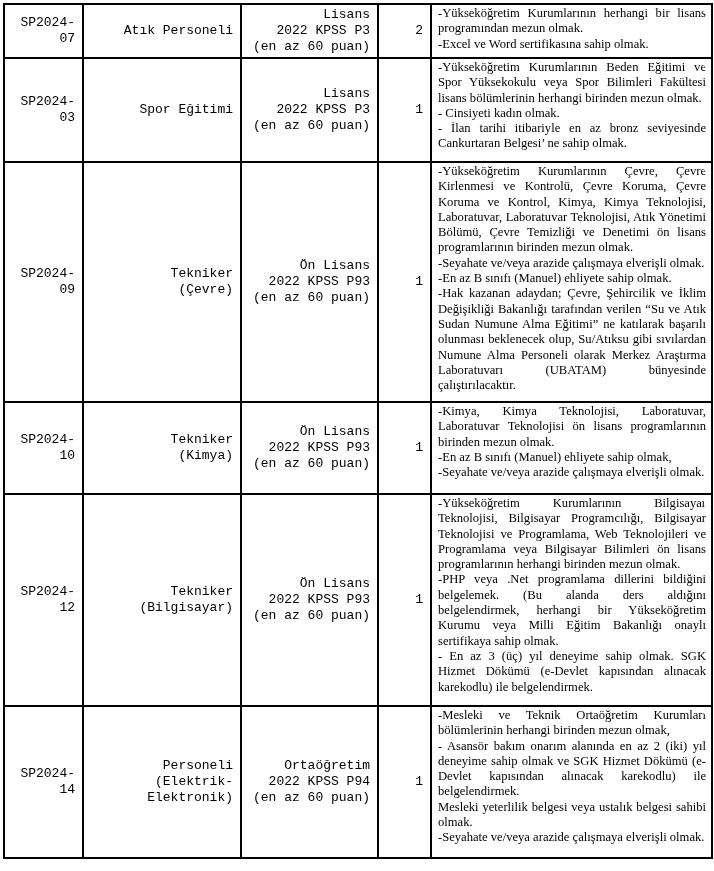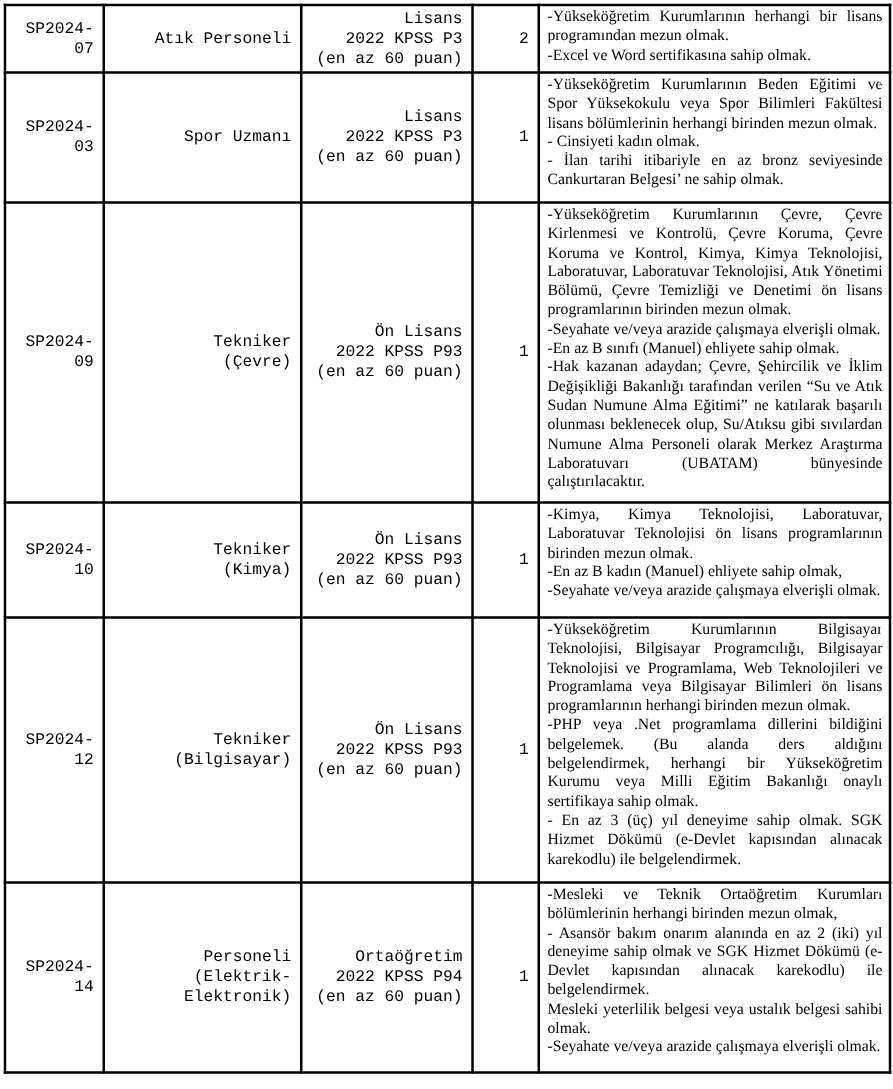--- a/index.html
+++ b/index.html
@@ -78,21 +78,21 @@
         <td class="c-center">Atık Personeli</td>
         <td class="c-center">Lisans
 2022 KPSS P3
 (en az 60 puan)</td>
         <td class="c-center">2</td>
         <td class="c-req">-Yükseköğretim Kurumlarının herhangi bir lisans programından mezun olmak.
 -Excel ve Word sertifikasına sahip olmak.</td>
       </tr>
       <tr class="r2">
         <td class="c-center">SP2024-03</td>
-        <td class="c-center">Spor Uzmanı</td>
+        <td class="c-center">Spor Eğitimi</td>
         <td class="c-center">Lisans
 2022 KPSS P3
 (en az 60 puan)</td>
         <td class="c-center">1</td>
         <td class="c-req">-Yükseköğretim Kurumlarının Beden Eğitimi ve Spor Yüksekokulu veya Spor Bilimleri Fakültesi lisans bölümlerinin herhangi birinden mezun olmak.
 - Cinsiyeti kadın olmak.
 - İlan tarihi itibariyle en az bronz seviyesinde Cankurtaran Belgesi’ ne sahip olmak.</td>
       </tr>
       <tr class="r3">
         <td class="c-center">SP2024-09</td>
@@ -109,21 +109,21 @@
       </tr>
       <tr class="r4">
         <td class="c-center">SP2024-10</td>
         <td class="c-center">Tekniker
 (Kimya)</td>
         <td class="c-center">Ön Lisans
 2022 KPSS P93
 (en az 60 puan)</td>
         <td class="c-center">1</td>
         <td class="c-req">-Kimya, Kimya Teknolojisi, Laboratuvar, Laboratuvar Teknolojisi ön lisans programlarının birinden mezun olmak.
--En az B kadın (Manuel) ehliyete sahip olmak,
+-En az B sınıfı (Manuel) ehliyete sahip olmak,
 -Seyahate ve/veya arazide çalışmaya elverişli olmak.</td>
       </tr>
       <tr class="r5">
         <td class="c-center">SP2024-12</td>
         <td class="c-center">Tekniker
 (Bilgisayar)</td>
         <td class="c-center">Ön Lisans
 2022 KPSS P93
 (en az 60 puan)</td>
         <td class="c-center">1</td>

